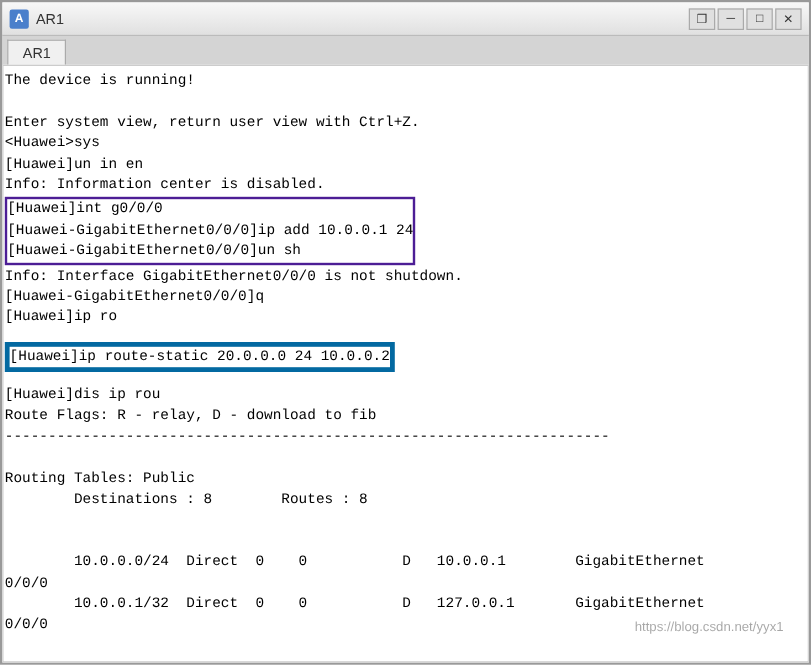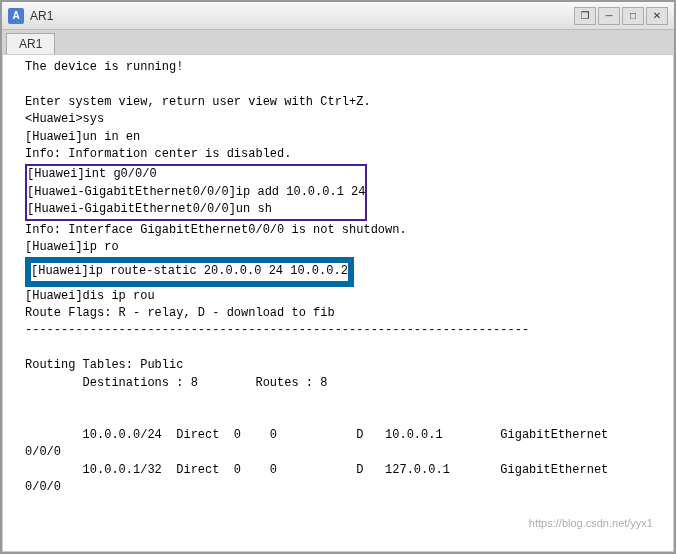--- a/index.html
+++ b/index.html
@@ -83,21 +83,21 @@
       flex: 1;
       overflow: hidden;
       position: relative;
       border: 1px solid #ccc;
       margin: 0;
     }
     .terminal-content {
       width: 100%;
       height: 100%;
       overflow-y: scroll;
-      padding: 4px 22px;
+      padding: 4px 1px;
       font-family: 'Courier New', Courier, monospace;
       font-size: 12px;
       line-height: 1.45;
       color: #000;
       background: #ffffff;
     }
     .terminal-content::-webkit-scrollbar {
       width: 16px;
     }
     .terminal-content::-webkit-scrollbar-track {
@@ -145,23 +145,24 @@
       <div class="line">&lt;Huawei&gt;sys</div>
       <div class="line">[Huawei]un in en</div>
       <div class="line">Info: Information center is disabled.</div>
       
       <div style="border: 2px solid #4c1d95; display: inline-block; margin: 1px 0;">
         <div class="line">[Huawei]int g0/0/0</div>
         <div class="line">[Huawei-GigabitEthernet0/0/0]ip add 10.0.0.1 24</div>
         <div class="line">[Huawei-GigabitEthernet0/0/0]un sh</div>
       </div>
       <div class="line">Info: Interface GigabitEthernet0/0/0 is not shutdown.</div>
+      <div class="line">[Huawei-GigabitEthernet0/0/0]q</div>
       <div class="line">[Huawei]ip ro</div>
       
-      <div style="border: 6px solid #0369a1; display: inline-block; margin: 1px 0;">
+      <div style="border: 4px solid #0369a1; display: inline-block; margin: 11px 0;">
         <div class="line">[Huawei]ip route-static 20.0.0.0 24 10.0.0.2</div>
       </div>
       <div class="line">[Huawei]dis ip rou</div>
       <div class="line">Route Flags: R - relay, D - download to fib</div>
       <div class="line">----------------------------------------------------------------------</div>
       <div class="line">&nbsp;</div>
       <div class="line">Routing Tables: Public</div>
       <div class="line">        Destinations : 8        Routes : 8</div>
       <div class="line">&nbsp;</div>
       <div class="line">&nbsp;</div>

